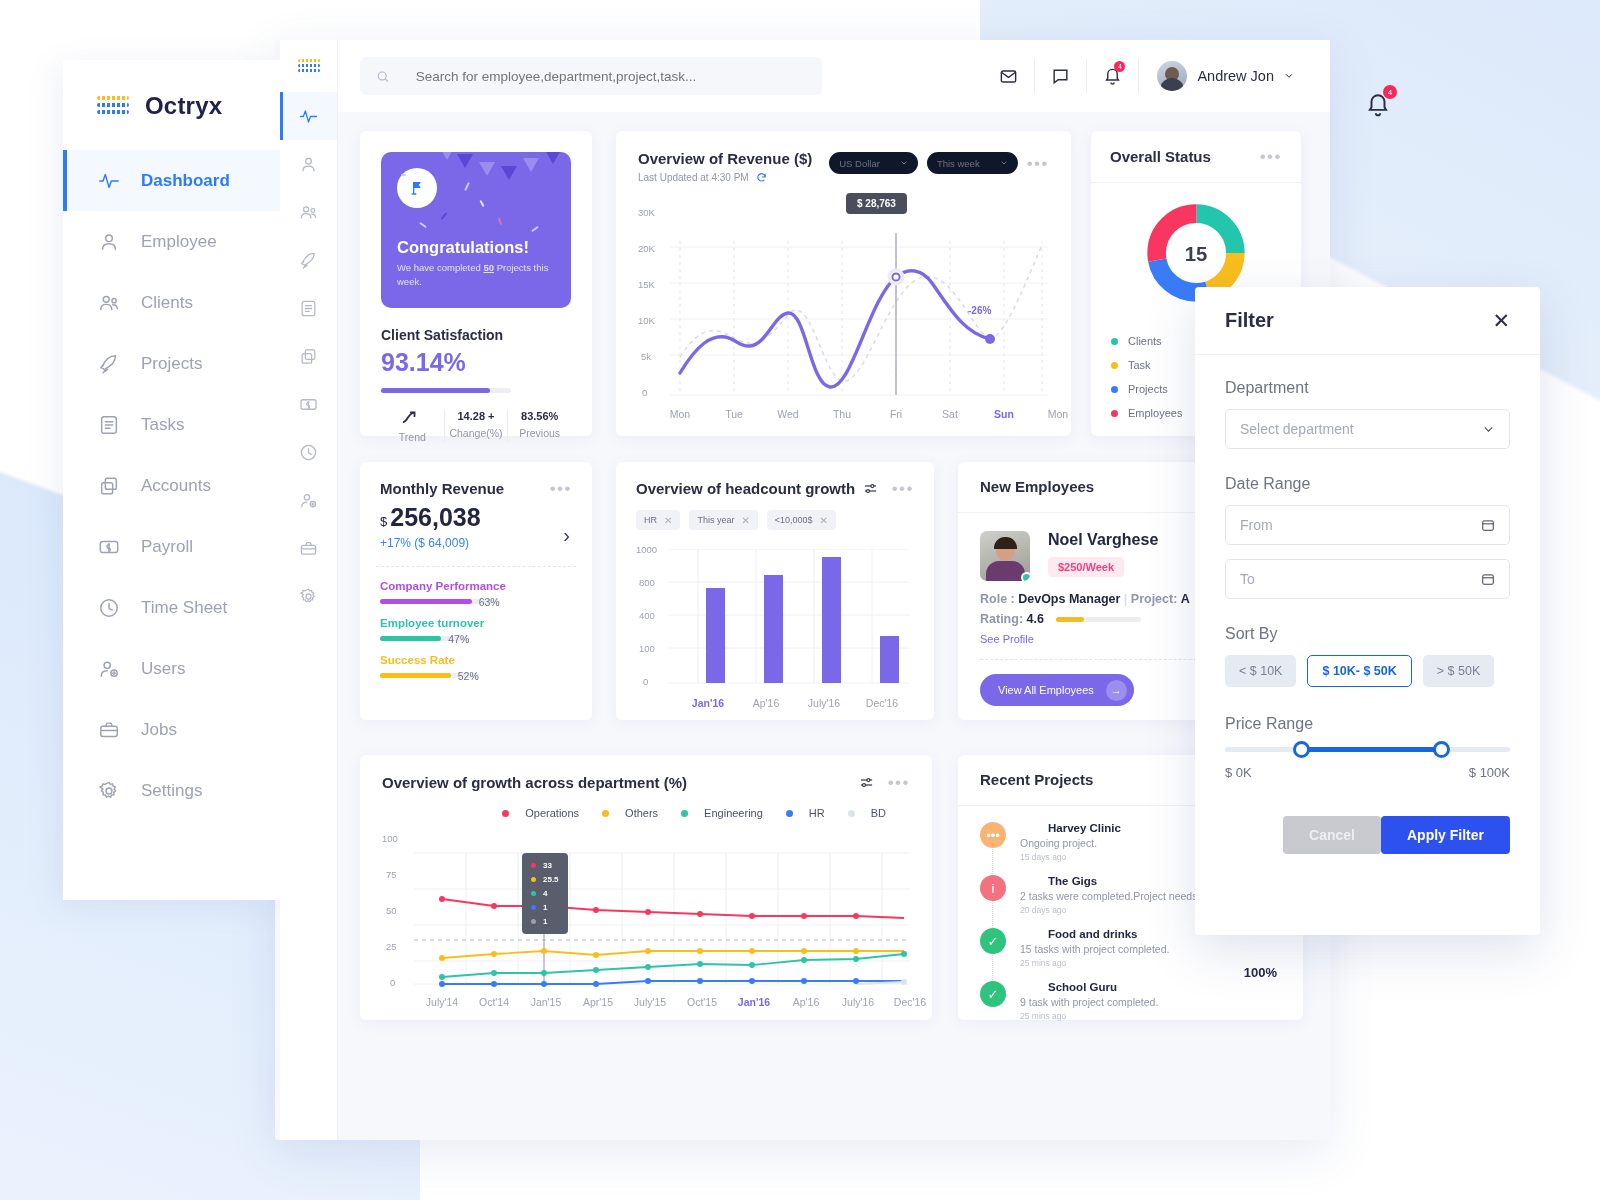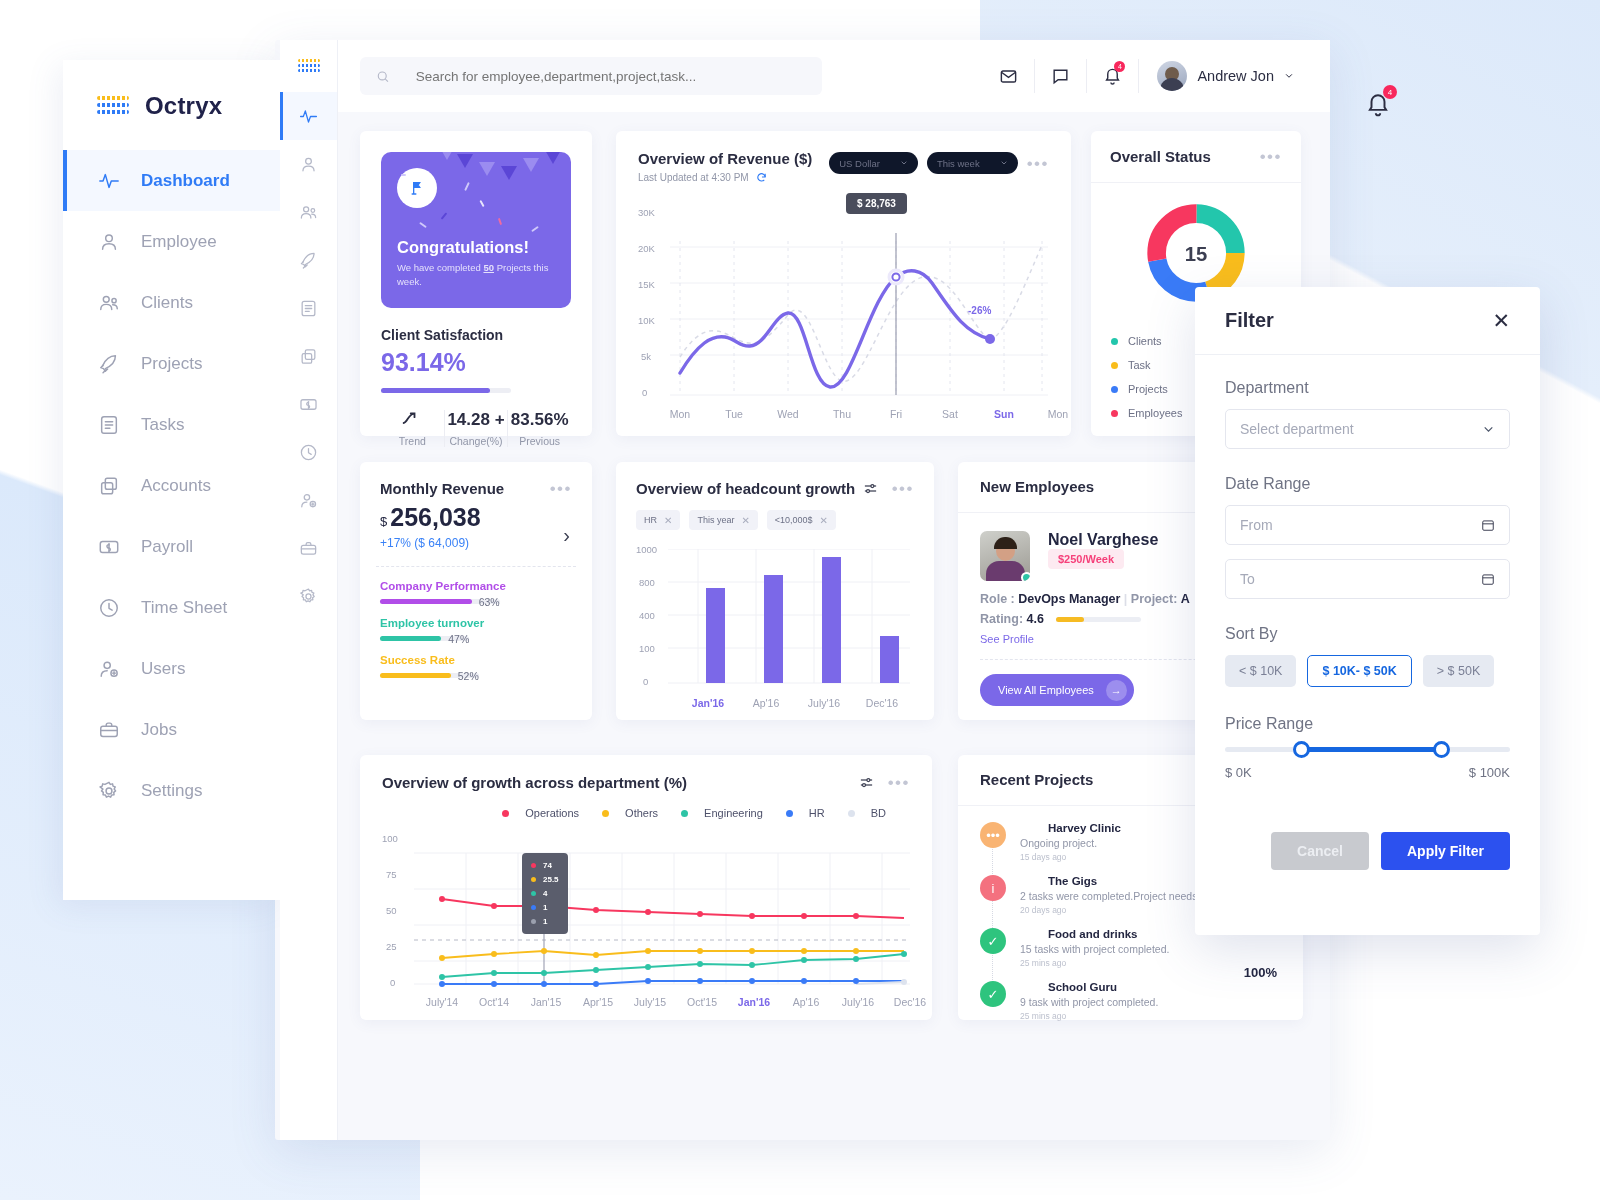--- a/index.html
+++ b/index.html
@@ -108,21 +108,21 @@
   #congrats-title { color:#fff; font-size:16.5px; font-weight:bold; margin-top:30px; }
   #congrats-sub { color:#e4e0fb; font-size:9.5px; line-height:1.45; margin-top:4px; }
   #congrats-sub b { text-decoration:underline; }
   #cs-label { font-size:14px; color:#2b2d42; font-weight:bold; margin-top:19px; }
   #cs-value { font-size:25px; font-weight:bold; color:#7b68e8; margin-top:5px; }
   #cs-bar { width:130px; height:5px; border-radius:3px; background:#edeef4; margin-top:11px; position:relative; }
   #cs-bar i { position:absolute;left:0;top:0;height:100%;width:84%;background:#7b68e8;border-radius:3px; }
   #cs-stats { display:flex; margin-top:17px; }
   .stat { flex:1; text-align:center; border-right:1px solid #ecedf3; }
   .stat:last-child{border-right:0;}
-  .stat-v { font-size:17px; font-weight:bold; color:#2b2d42; }
+  .stat-v { font-size:11px; font-weight:bold; color:#2b2d42; }
   .stat-l { font-size:10.5px; color:#9196a8; margin-top:5px; }
   
   #card-revenue { left:616px; top:131px; width:455px; height:305px; padding:19px 22px; }
   .pill { height:22px; border-radius:11px; background:#0f172a; display:inline-flex; align-items:center;
           gap:20px; padding:0 10px; font-size:9.5px; color:#6d7186; cursor:pointer; }
   #rev-sub { font-size:10px; color:#9196a8; margin-top:5px; display:flex; align-items:center; gap:7px; }
   .axis-y { position:absolute; font-size:9.5px; color:#9ea2b4; }
   .axis-x { position:absolute; font-size:10.5px; color:#9ea2b4; }
   #rev-tooltip {
     position:absolute; background:#4a4d5c; color:#fff; font-size:10px; font-weight:bold;
@@ -153,21 +153,21 @@
   .tag b { color:#a9adbe; font-weight:normal; font-size:10px; }
   
   #card-newemp { left:958px; top:462px; width:345px; height:258px; }
   #ne-head { padding:16px 22px; border-bottom:1px solid #f0f1f6; }
   #ne-photo { width:50px; height:50px; border-radius:7px; background:linear-gradient(160deg,#cfd0cb,#9c9a93); position:relative; overflow:hidden; }
   #ne-photo .face{position:absolute;left:16px;top:10px;width:19px;height:20px;border-radius:50%;background:#d3a085;}
   #ne-photo .hair{position:absolute;left:14px;top:6px;width:23px;height:12px;border-radius:11px 11px 0 0;background:#2d2118;}
   #ne-photo .body{position:absolute;left:6px;bottom:0;width:39px;height:20px;border-radius:13px 13px 0 0;background:#6a3b6e;}
   #ne-online{position:absolute;right:-2px;bottom:-2px;width:11px;height:11px;border-radius:50%;background:#2ec4a6;border:2px solid #fff;}
   #ne-name { font-size:16px; font-weight:bold; color:#232641; }
-  #ne-salary { margin-top:0; display:inline-block; background:#fdeaf1; color:#f6407a; font-size:11px; font-weight:bold; padding:4px 10px; border-radius:4px; }
+  #ne-salary { margin-top:8px; display:inline-block; background:#fdeaf1; color:#f6407a; font-size:11px; font-weight:bold; padding:4px 10px; border-radius:4px; }
   .ne-line { font-size:12.5px; color:#9196a8; margin-top:11px;font-weight:bold; }
   .ne-line b { color:#232641; }
   #ne-rating-bar { display:inline-block; width:85px; height:5px; border-radius:3px; background:#eceef4; vertical-align:middle; margin-left:9px; position:relative; }
   #ne-rating-bar i { position:absolute;left:0;top:0;height:100%;width:33%;background:#f6bb23;border-radius:3px; }
   #ne-seeprofile { font-size:11px; color:#7b68e8; margin-top:7px; cursor:pointer; }
   #ne-divider { border-top:1px dashed #e3e5ee; margin:14px 22px 0 22px; }
   #ne-btn { margin:14px 0 0 22px; height:32px; border-radius:16px; background:#7b68e8; color:#fff;
             display:inline-flex; align-items:center; gap:12px; padding:0 7px 0 18px; font-size:11px; cursor:pointer; }
   #ne-btn .circ { width:21px; height:21px; border-radius:50%; background:rgba(255,255,255,.25);
                   display:flex; align-items:center; justify-content:center; font-size:11px; }
@@ -203,21 +203,21 @@
              justify-content:space-between; padding:0 14px; font-size:14px; color:#a5a9b8; cursor:pointer; }
   .f-chips { display:flex; gap:11px; }
   .chip { height:32px; border-radius:5px; background:#e6eaf2; color:#7b8096; font-size:12.5px;
           display:flex; align-items:center; padding:0 14px; cursor:pointer; }
   .chip.sel { background:#fff; border:1.5px solid #1667e0; color:#1667e0; font-weight:bold; }
   #slider-track { height:5px; border-radius:3px; background:#e6eaf2; position:relative; margin:14px 0 0 0; }
   #slider-fill { position:absolute; left:27%; width:50%; height:5px; border-radius:3px; background:#1667e0; }
   .knob { position:absolute; top:-6px; width:17px; height:17px; border-radius:50%; background:#fff;
           border:3px solid #1667e0; cursor:pointer; }
   #slider-minmax { display:flex; justify-content:space-between; font-size:13px; color:#6f7384; margin-top:13px; }
-  #f-actions { display:flex; gap:12px; justify-content:flex-end; padding:8px 30px; margin-top:44px; }
+  #f-actions { display:flex; gap:0; justify-content:flex-end; padding:8px 30px; margin-top:28px; }
   .f-btn { height:38px; border-radius:4px; display:flex; align-items:center; justify-content:center;
            font-size:14px; font-weight:bold; cursor:pointer; padding:0 26px; }
   #btn-cancel { background:#c8cacf; color:#eceef2; }
   #btn-apply { background:#2c51ef; color:#fff; }
 </style>
 </head>
 <body>
 
 <div id="bg-shape-left"></div>
 <div id="bg-shape-right"></div>
@@ -890,21 +890,21 @@
           <circle cx="338" cy="143" r="3"></circle>
           <circle cx="390" cy="143" r="3"></circle>
           <circle cx="442" cy="143" r="3"></circle>
         </g>
       <circle cx="490" cy="144" r="3" fill="#dde3ee"></circle>
     </svg>
 
     <div id="g-tooltip" style="left:140px;top:20px;">
         <div class="gt-row">
           <span class="legend-dot" style="width:5px;height:5px;background:#f7375f"></span>
-          <span>74</span>
+          <span>33</span>
         </div>
         <div class="gt-row">
           <span class="legend-dot" style="width:5px;height:5px;background:#f9bd1c"></span>
           <span>25.5</span>
         </div>
         <div class="gt-row">
           <span class="legend-dot" style="width:5px;height:5px;background:#2ec4a6"></span>
           <span>4</span>
         </div>
         <div class="gt-row">

